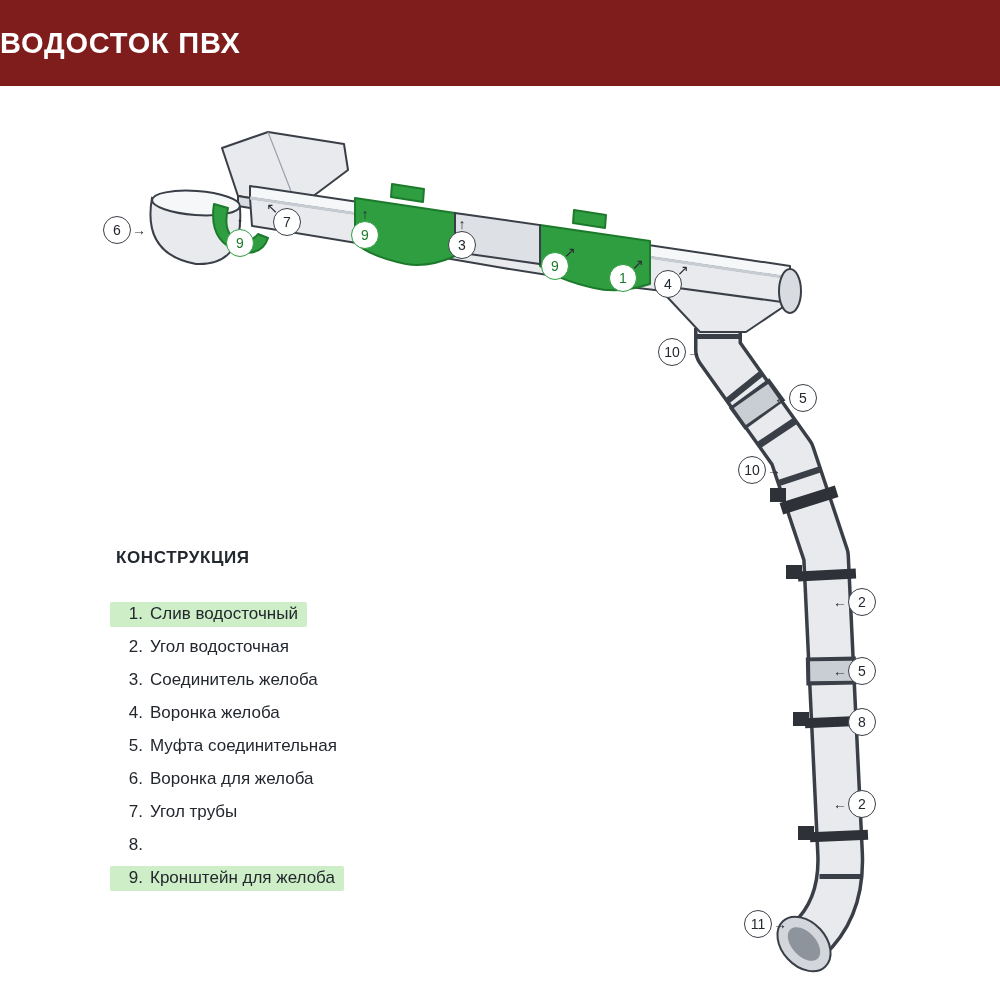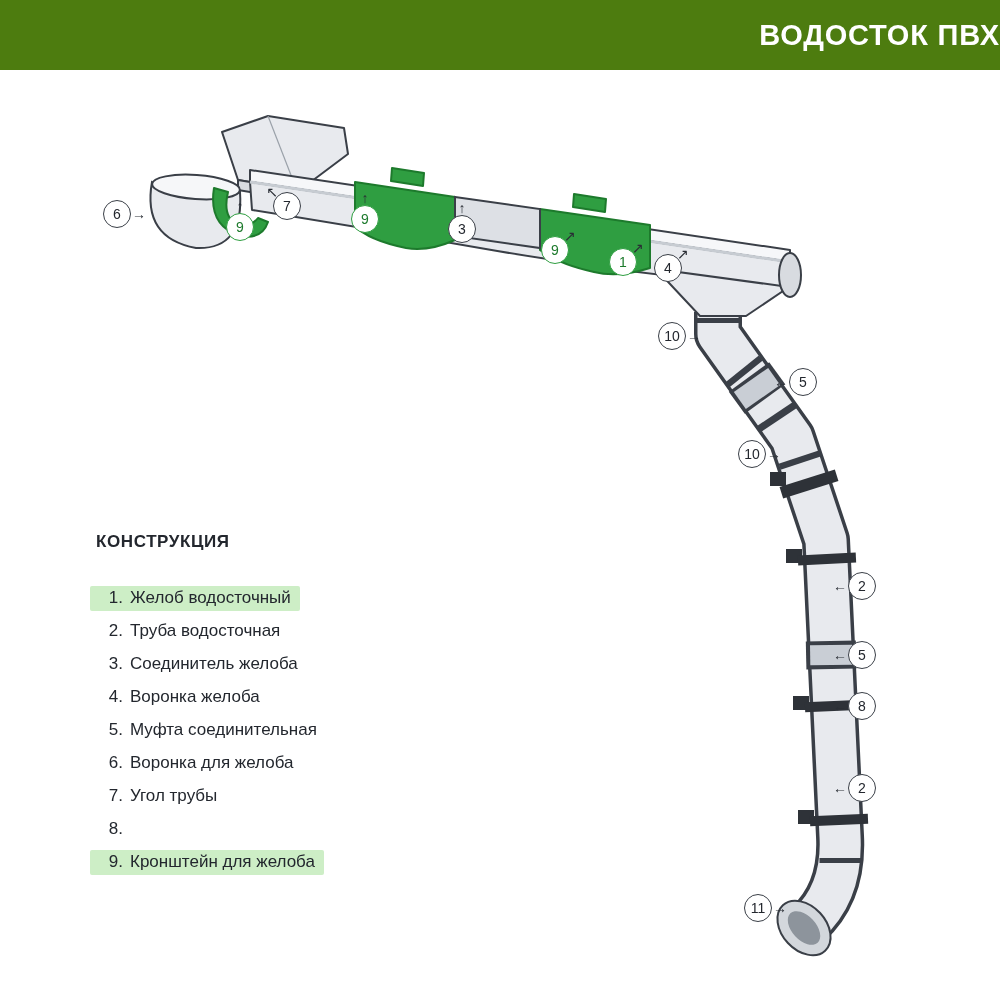--- a/index.html
+++ b/index.html
@@ -1,40 +1,40 @@
 <!DOCTYPE html>
 <html><head>
 <meta charset="utf-8">
 <style>
   * { margin: 0; padding: 0; box-sizing: border-box; }
   html, body { width: 1000px; height: 1000px; background: #ffffff; overflow: hidden;
                font-family: "Liberation Sans", sans-serif; }
 
-  .header { height: 70px; background: #4d7c0f; display: flex; align-items: center; justify-content: flex-end; }
+  .header { height: 86px; background: #7f1d1d; display: flex; align-items: center; justify-content: flex-start; }
   .header h1 { color: #ffffff; font-size: 29px; font-weight: 700; letter-spacing: 0.8px; }
 
   .content { position: relative; width: 1000px; height: 914px; }
   #diagram-svg { position: absolute; left: 0; top: 0; }
 
   
   .callout { position: absolute; width: 28px; height: 28px; margin: -14px 0 0 -14px;
              border: 1.5px solid #3a3f47; border-radius: 50%; background: #ffffff;
              display: flex; align-items: center; justify-content: center;
              font-size: 14px; color: #23272e; z-index: 3; }
   .callout.green { border-color: #2f9e41; color: #1d7a2c; }
   .callout-num { line-height: 1; }
   .callout-arrow { position: absolute; font-size: 14px; color: #2a2e35; line-height: 1; }
   .dir-right .callout-arrow { left: 28px; top: 50%; transform: translateY(-50%); }
   .dir-left .callout-arrow { right: 28px; top: 50%; transform: translateY(-50%); }
   .dir-up .callout-arrow { bottom: 27px; left: 50%; transform: translateX(-50%); }
   .dir-up-right .callout-arrow { left: 22px; bottom: 20px; }
   .dir-up-left .callout-arrow { right: 22px; bottom: 20px; }
 
   
-  .legend { position: absolute; left: 96px; top: 462px; z-index: 2; }
+  .legend { position: absolute; left: 116px; top: 462px; z-index: 2; }
   .legend-title { font-size: 17px; font-weight: 700; color: #23272e; letter-spacing: 0.6px; margin-bottom: 34px; }
   #legend-list { list-style: none; }
   #legend-list li { margin-bottom: 8px; font-size: 17px; color: #23272e; }
   .legend-row { display: inline-flex; align-items: baseline; padding: 2px 9px 3px 6px; margin-left: -6px; border-radius: 2px; }
   .legend-row.hl { background: #cdeec6; }
   .legend-num { min-width: 27px; text-align: right; margin-right: 7px; }
 </style>
 </head>
 <body>
 
@@ -179,25 +179,25 @@
           <span class="callout-num">11</span>
           <span class="callout-arrow">→</span>
         </div>
       </div>
 
     <div class="legend">
       <div class="legend-title">КОНСТРУКЦИЯ</div>
       <ol id="legend-list">
           <li><span class="legend-row hl">
               <span class="legend-num">1.</span>
-              <span class="legend-label">Желоб водосточный</span>
+              <span class="legend-label">Слив водосточный</span>
             </span></li>
           <li><span class="legend-row">
               <span class="legend-num">2.</span>
-              <span class="legend-label">Труба водосточная</span>
+              <span class="legend-label">Угол водосточная</span>
             </span></li>
           <li><span class="legend-row">
               <span class="legend-num">3.</span>
               <span class="legend-label">Соединитель желоба</span>
             </span></li>
           <li><span class="legend-row">
               <span class="legend-num">4.</span>
               <span class="legend-label">Воронка желоба</span>
             </span></li>
           <li><span class="legend-row">

